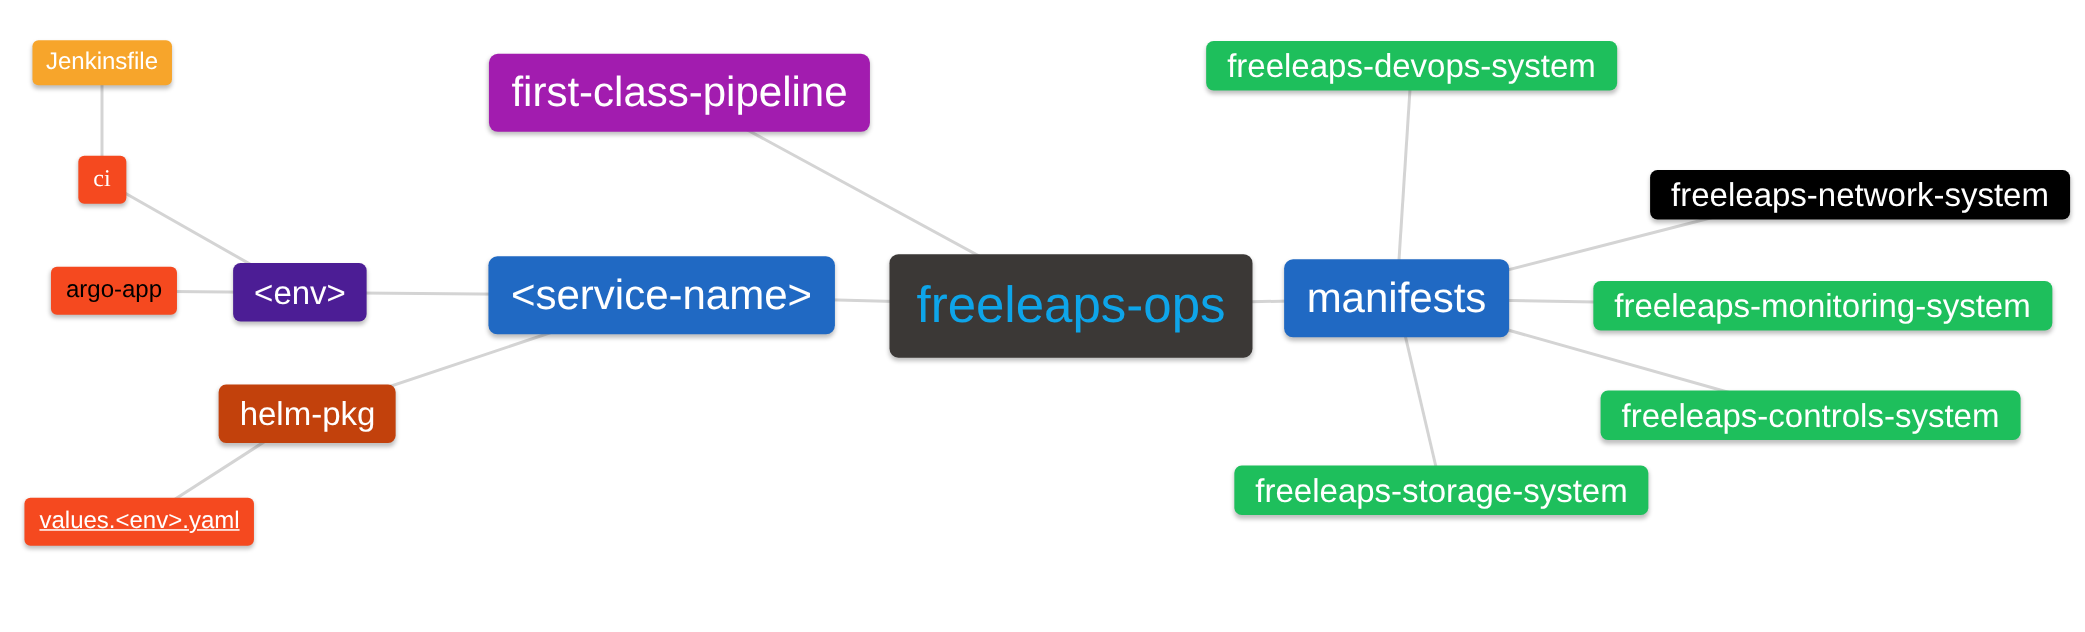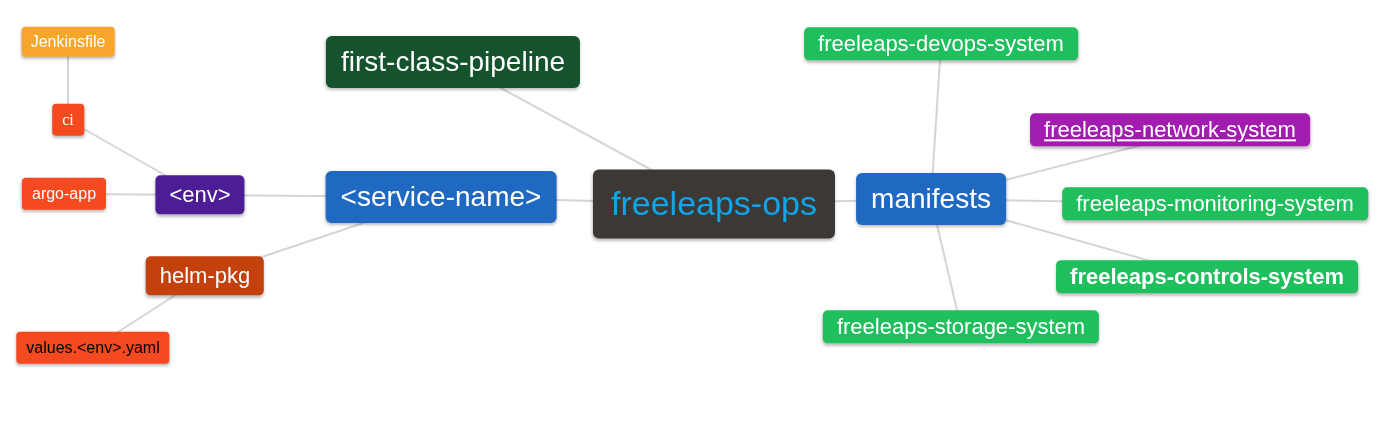--- a/index.html
+++ b/index.html
@@ -61,56 +61,56 @@
       <line x1="931" y1="199" x2="941" y2="44" stroke="#d4d4d4" stroke-width="2"></line>
       <line x1="931" y1="199" x2="1200" y2="130" stroke="#d4d4d4" stroke-width="2"></line>
       <line x1="931" y1="199" x2="1215" y2="204" stroke="#d4d4d4" stroke-width="2"></line>
       <line x1="931" y1="199" x2="1207" y2="277" stroke="#d4d4d4" stroke-width="2"></line>
       <line x1="931" y1="199" x2="961" y2="327" stroke="#d4d4d4" stroke-width="2"></line>
     </svg>
   <div id="node-layer">
       <div class="node root" style="left: 714px; top: 204px; background: rgb(59, 56, 54); color: #0ea5e9;">
         <span>freeleaps-ops</span>
       </div>
-      <div class="node branch" style="left: 453px; top: 62px; background: #14532d; color: rgb(255, 255, 255);">
+      <div class="node branch" style="left: 453px; top: 62px; background: #a21caf; color: rgb(255, 255, 255);">
         <span>first-class-pipeline</span>
       </div>
       <div class="node branch" style="left: 441px; top: 197px; background: rgb(32, 105, 195); color: rgb(255, 255, 255);">
         <span>&lt;service-name&gt;</span>
       </div>
       <div class="node branch" style="left: 931px; top: 199px; background: rgb(32, 105, 195); color: rgb(255, 255, 255);">
         <span>manifests</span>
       </div>
       <div class="node green-mid" style="left: 200px; top: 195px; background: #4c1d95; color: rgb(255, 255, 255);">
         <span>&lt;env&gt;</span>
       </div>
       <div class="node green-mid" style="left: 205px; top: 276px; background: #c2410c; color: rgb(255, 255, 255);">
         <span>helm-pkg</span>
       </div>
       <div class="node red-small" style="left: 68px; top: 120px; background: rgb(245, 73, 31); color: rgb(255, 255, 255); font-family: Liberation Serif, serif;">
         <span>ci</span>
       </div>
-      <div class="node red-small" style="left: 64px; top: 194px; background: rgb(245, 73, 31); color: #ffffff;">
+      <div class="node red-small" style="left: 76px; top: 194px; background: rgb(245, 73, 31); color: #000000;">
         <span>argo-app</span>
       </div>
-      <div class="node red-small" style="left: 93px; top: 348px; background: rgb(245, 73, 31); color: #000000;">
+      <div class="node red-small" style="left: 93px; top: 348px; background: rgb(245, 73, 31); color: #ffffff; text-decoration: underline;">
         <span>values.&lt;env&gt;.yaml</span>
       </div>
       <div class="node orange-small" style="left: 68px; top: 42px; background: rgb(247, 165, 43); color: rgb(255, 255, 255);">
         <span>Jenkinsfile</span>
       </div>
       <div class="node green-leaf" style="left: 941px; top: 44px; background: rgb(30, 191, 92); color: rgb(255, 255, 255);">
         <span>freeleaps-devops-system</span>
       </div>
-      <div class="node green-leaf" style="left: 1170px; top: 130px; background: #a21caf; color: rgb(255, 255, 255); text-decoration: underline;">
+      <div class="node green-leaf" style="left: 1240px; top: 130px; background: #000000; color: rgb(255, 255, 255);">
         <span>freeleaps-network-system</span>
       </div>
       <div class="node green-leaf" style="left: 1215px; top: 204px; background: rgb(30, 191, 92); color: rgb(255, 255, 255);">
         <span>freeleaps-monitoring-system</span>
       </div>
-      <div class="node green-leaf" style="left: 1207px; top: 277px; background: rgb(30, 191, 92); color: rgb(255, 255, 255); font-weight: bold;">
+      <div class="node green-leaf" style="left: 1207px; top: 277px; background: rgb(30, 191, 92); color: rgb(255, 255, 255);">
         <span>freeleaps-controls-system</span>
       </div>
       <div class="node green-leaf" style="left: 961px; top: 327px; background: rgb(30, 191, 92); color: rgb(255, 255, 255); text-align: right;">
         <span>freeleaps-storage-system</span>
       </div>
     </div>
 </div>
 
 </body></html>

